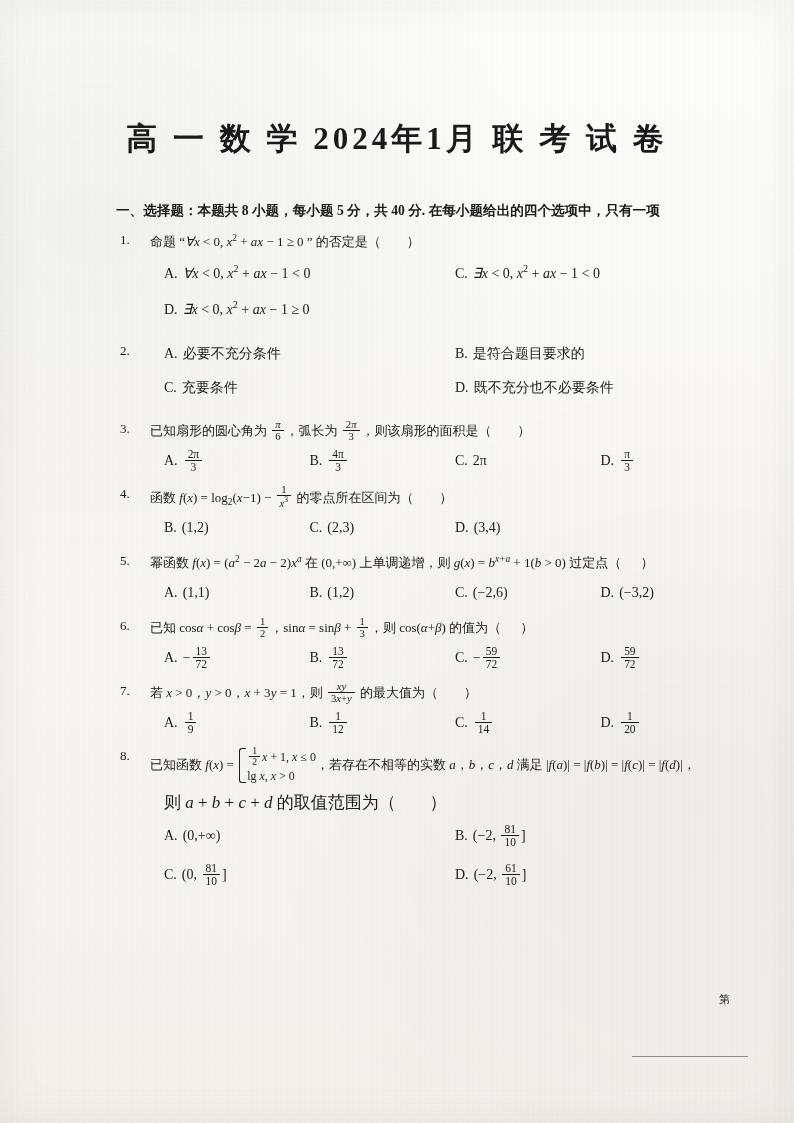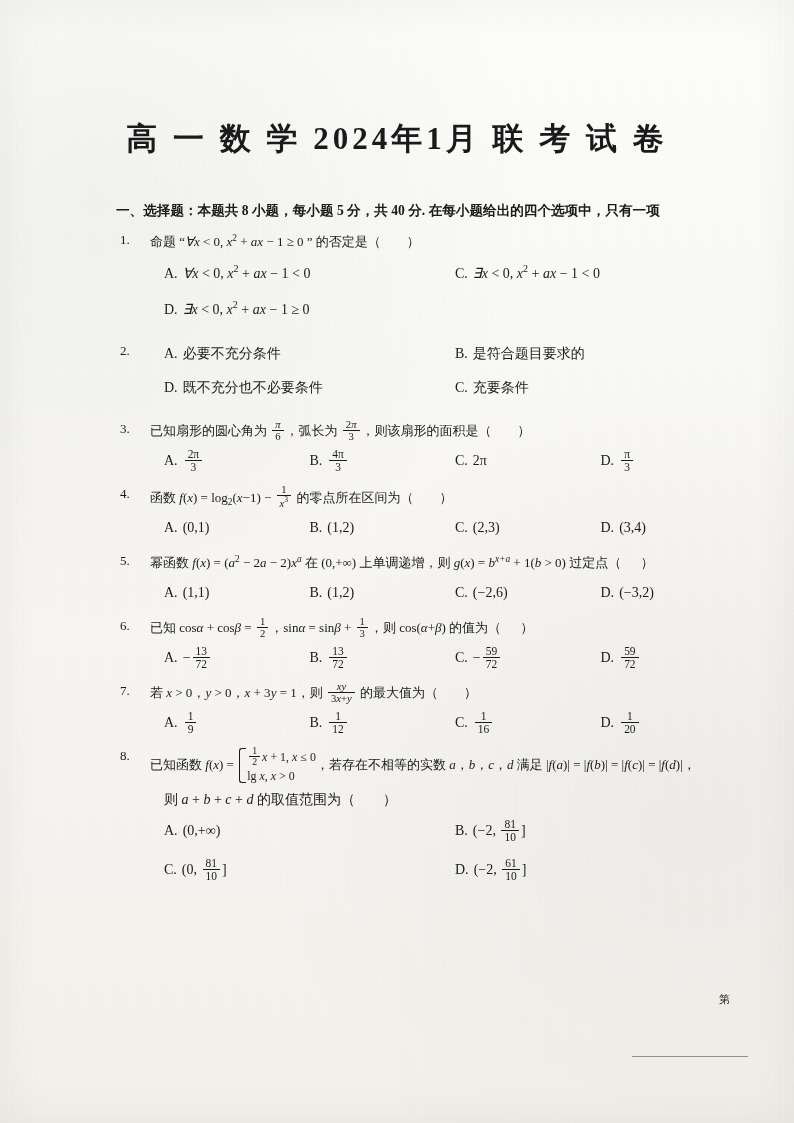--- a/index.html
+++ b/index.html
@@ -87,21 +87,21 @@
     top: 0;
     width: 24px;
     text-align: left;
     font-size: 13px;
   }
   .q-stem {
     font-size: 13px;
     line-height: 1.75;
   }
   .q-stem-2 {
-    font-size: 14px;
+    font-size: 17px;
     line-height: 1.75;
     margin-top: 3px;
     padding-left: 14px;
   }
 
   .opts {
     margin-top: 5px;
     display: flex;
     flex-wrap: wrap;
     padding-left: 14px;
@@ -198,22 +198,22 @@
           <div class="opt"><span class="lbl">C.</span><span class="m">∃x</span> &lt; 0<span>,</span> <span class="m">x</span><sup class="exn">2</sup> + <span class="m">ax</span> − 1 &lt; 0</div>
           <div class="opt"><span class="lbl">D.</span><span class="m">∃x</span> &lt; 0<span>,</span> <span class="m">x</span><sup class="exn">2</sup> + <span class="m">ax</span> − 1 ≥ 0</div>
         </div>
       </div>
 
       <div class="q">
         <span class="q-num">2.</span>
         <div class="opts cols2">
           <div class="opt"><span class="lbl">A.</span><span>必要不充分条件</span></div>
           <div class="opt"><span class="lbl">B.</span><span>是符合题目要求的</span></div>
+          <div class="opt"><span class="lbl">C.</span><span>充要条件</span></div>
           <div class="opt"><span class="lbl">D.</span><span>既不充分也不必要条件</span></div>
-          <div class="opt"><span class="lbl">C.</span><span>充要条件</span></div>
         </div>
       </div>
 
       <div class="q">
         <span class="q-num">3.</span>
         <div class="q-stem">
           已知扇形的圆心角为 <span class="frac"><span class="nu m">π</span><span class="de">6</span></span>，弧长为 <span class="frac"><span class="nu">2<span class="m">π</span></span><span class="de">3</span></span>，则该扇形的面积是（&nbsp;&nbsp;&nbsp;&nbsp;&nbsp;&nbsp;&nbsp;&nbsp;）
         </div>
         <div class="opts cols4">
           <div class="opt"><span class="lbl">A.</span><span class="frac"><span class="nu">2π</span><span class="de">3</span></span></div>
@@ -222,21 +222,20 @@
           <div class="opt"><span class="lbl">D.</span><span class="frac"><span class="nu">π</span><span class="de">3</span></span></div>
         </div>
       </div>
 
       <div class="q">
         <span class="q-num">4.</span>
         <div class="q-stem">
           函数 <span class="m">f</span>(<span class="m">x</span>) = log<sub class="sb">2</sub>(<span class="m">x</span>−1) − <span class="frac"><span class="nu">1</span><span class="de"><span class="m">x</span><sup class="exn">3</sup></span></span> 的零点所在区间为（&nbsp;&nbsp;&nbsp;&nbsp;&nbsp;&nbsp;&nbsp;&nbsp;）
         </div>
         <div class="opts cols4">
-          <div class="opt"><span class="lbl">A.</span><span>(0,1)</span></div>
           <div class="opt"><span class="lbl">B.</span><span>(1,2)</span></div>
           <div class="opt"><span class="lbl">C.</span><span>(2,3)</span></div>
           <div class="opt"><span class="lbl">D.</span><span>(3,4)</span></div>
         </div>
       </div>
 
       <div class="q">
         <span class="q-num">5.</span>
         <div class="q-stem">
           幂函数 <span class="m">f</span>(<span class="m">x</span>) = (<span class="m">a</span><sup class="exn">2</sup> − 2<span class="m">a</span> − 2)<span class="m">x</span><sup class="ex">a</sup> 在 (0,+∞) 上单调递增，则 <span class="m">g</span>(<span class="m">x</span>) = <span class="m">b</span><sup class="ex">x+a</sup> + 1(<span class="m">b</span> &gt; 0) 过定点（&nbsp;&nbsp;&nbsp;&nbsp;&nbsp;&nbsp;）
@@ -263,21 +262,21 @@
       </div>
 
       <div class="q">
         <span class="q-num">7.</span>
         <div class="q-stem">
           若 <span class="m">x</span> &gt; 0，<span class="m">y</span> &gt; 0，<span class="m">x</span> + 3<span class="m">y</span> = 1，则 <span class="frac"><span class="nu m">xy</span><span class="de">3<span class="m">x</span>+<span class="m">y</span></span></span> 的最大值为（&nbsp;&nbsp;&nbsp;&nbsp;&nbsp;&nbsp;&nbsp;&nbsp;）
         </div>
         <div class="opts cols4">
           <div class="opt"><span class="lbl">A.</span><span class="frac"><span class="nu">1</span><span class="de">9</span></span></div>
           <div class="opt"><span class="lbl">B.</span><span class="frac"><span class="nu">1</span><span class="de">12</span></span></div>
-          <div class="opt"><span class="lbl">C.</span><span class="frac"><span class="nu">1</span><span class="de">16</span></span></div>
+          <div class="opt"><span class="lbl">C.</span><span class="frac"><span class="nu">1</span><span class="de">14</span></span></div>
           <div class="opt"><span class="lbl">D.</span><span class="frac"><span class="nu">1</span><span class="de">20</span></span></div>
         </div>
       </div>
 
       <div class="q">
         <span class="q-num">8.</span>
         <div class="q-stem">
           已知函数 <span class="m">f</span>(<span class="m">x</span>) = <span class="brk"><span class="ln"><span class="frac"><span class="nu">1</span><span class="de">2</span></span><span class="m">x</span> + 1, <span class="m">x</span> ≤ 0</span><span class="ln">lg <span class="m">x</span>, <span class="m">x</span> &gt; 0</span></span>，若存在不相等的实数 <span class="m">a</span>，<span class="m">b</span>，<span class="m">c</span>，<span class="m">d</span> 满足 |<span class="m">f</span>(<span class="m">a</span>)| = |<span class="m">f</span>(<span class="m">b</span>)| = |<span class="m">f</span>(<span class="m">c</span>)| = |<span class="m">f</span>(<span class="m">d</span>)|，
         </div>
         <div class="q-stem-2">

